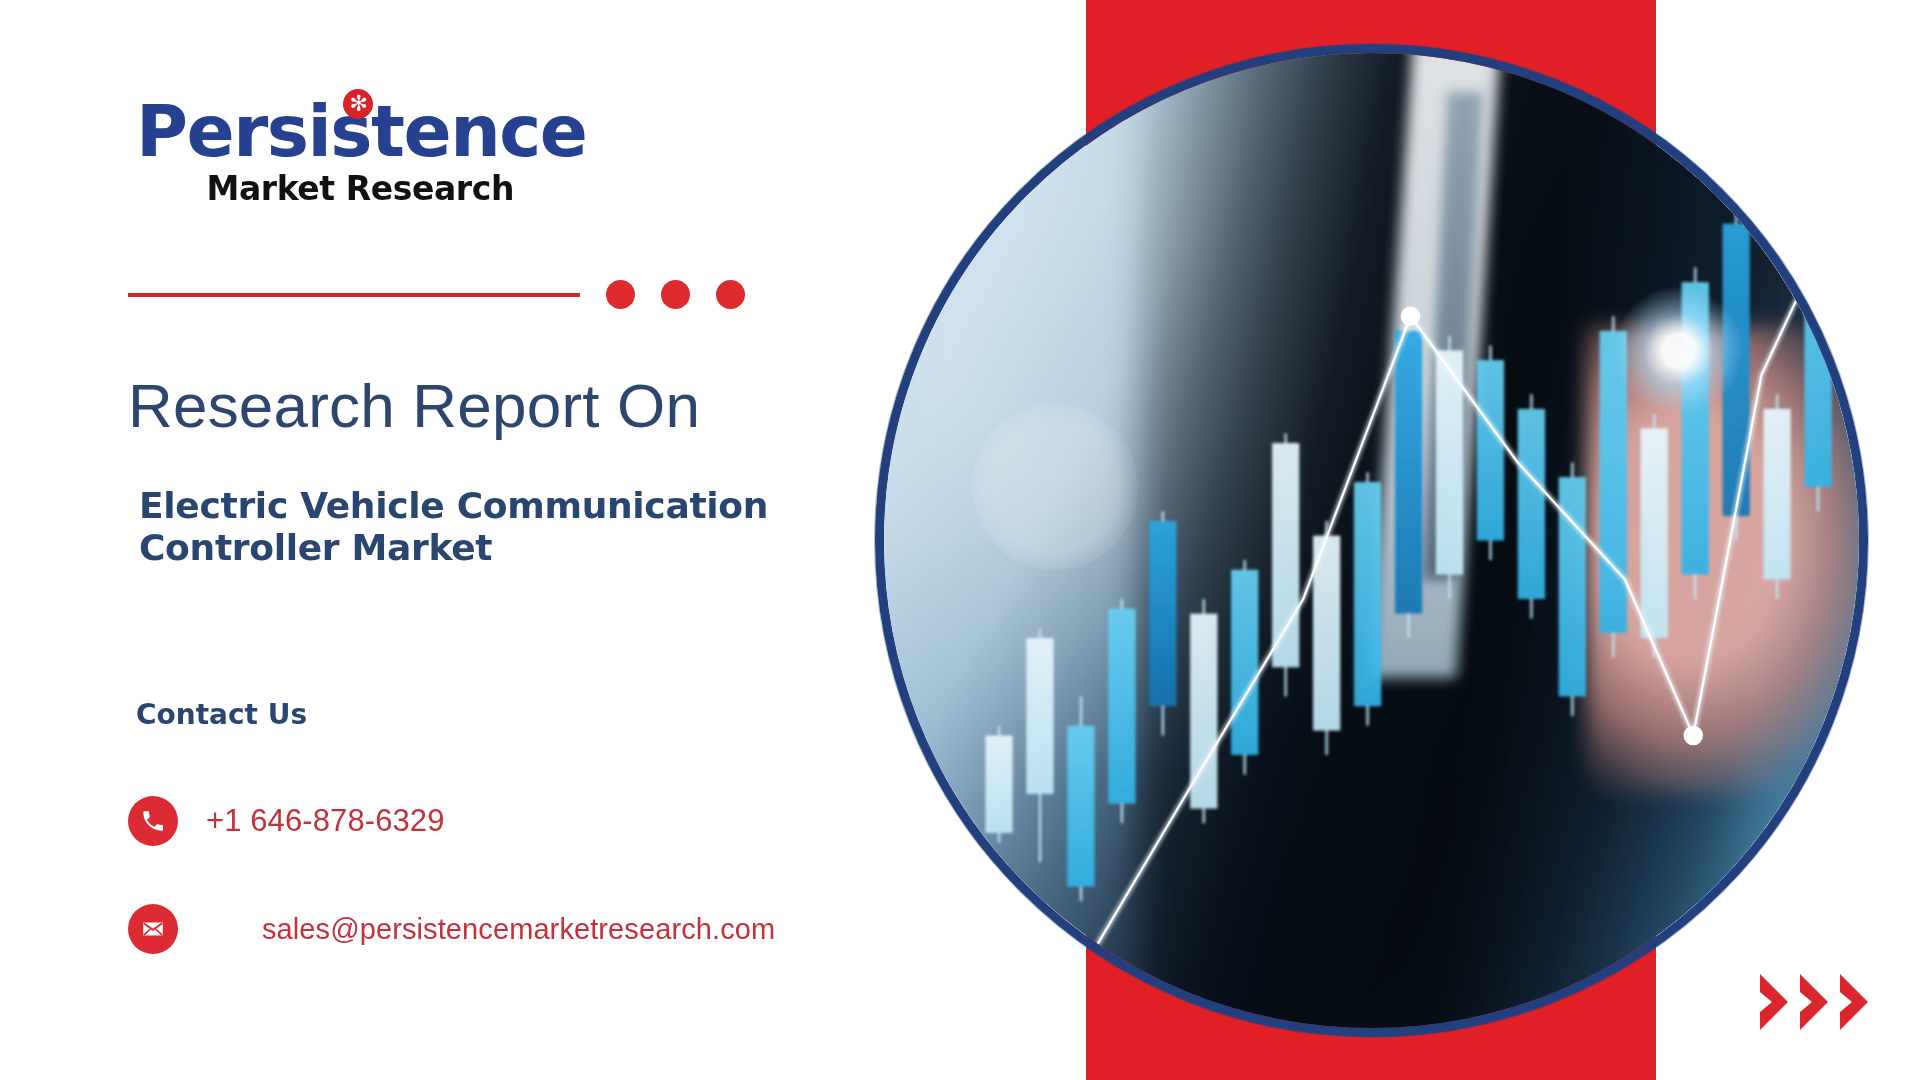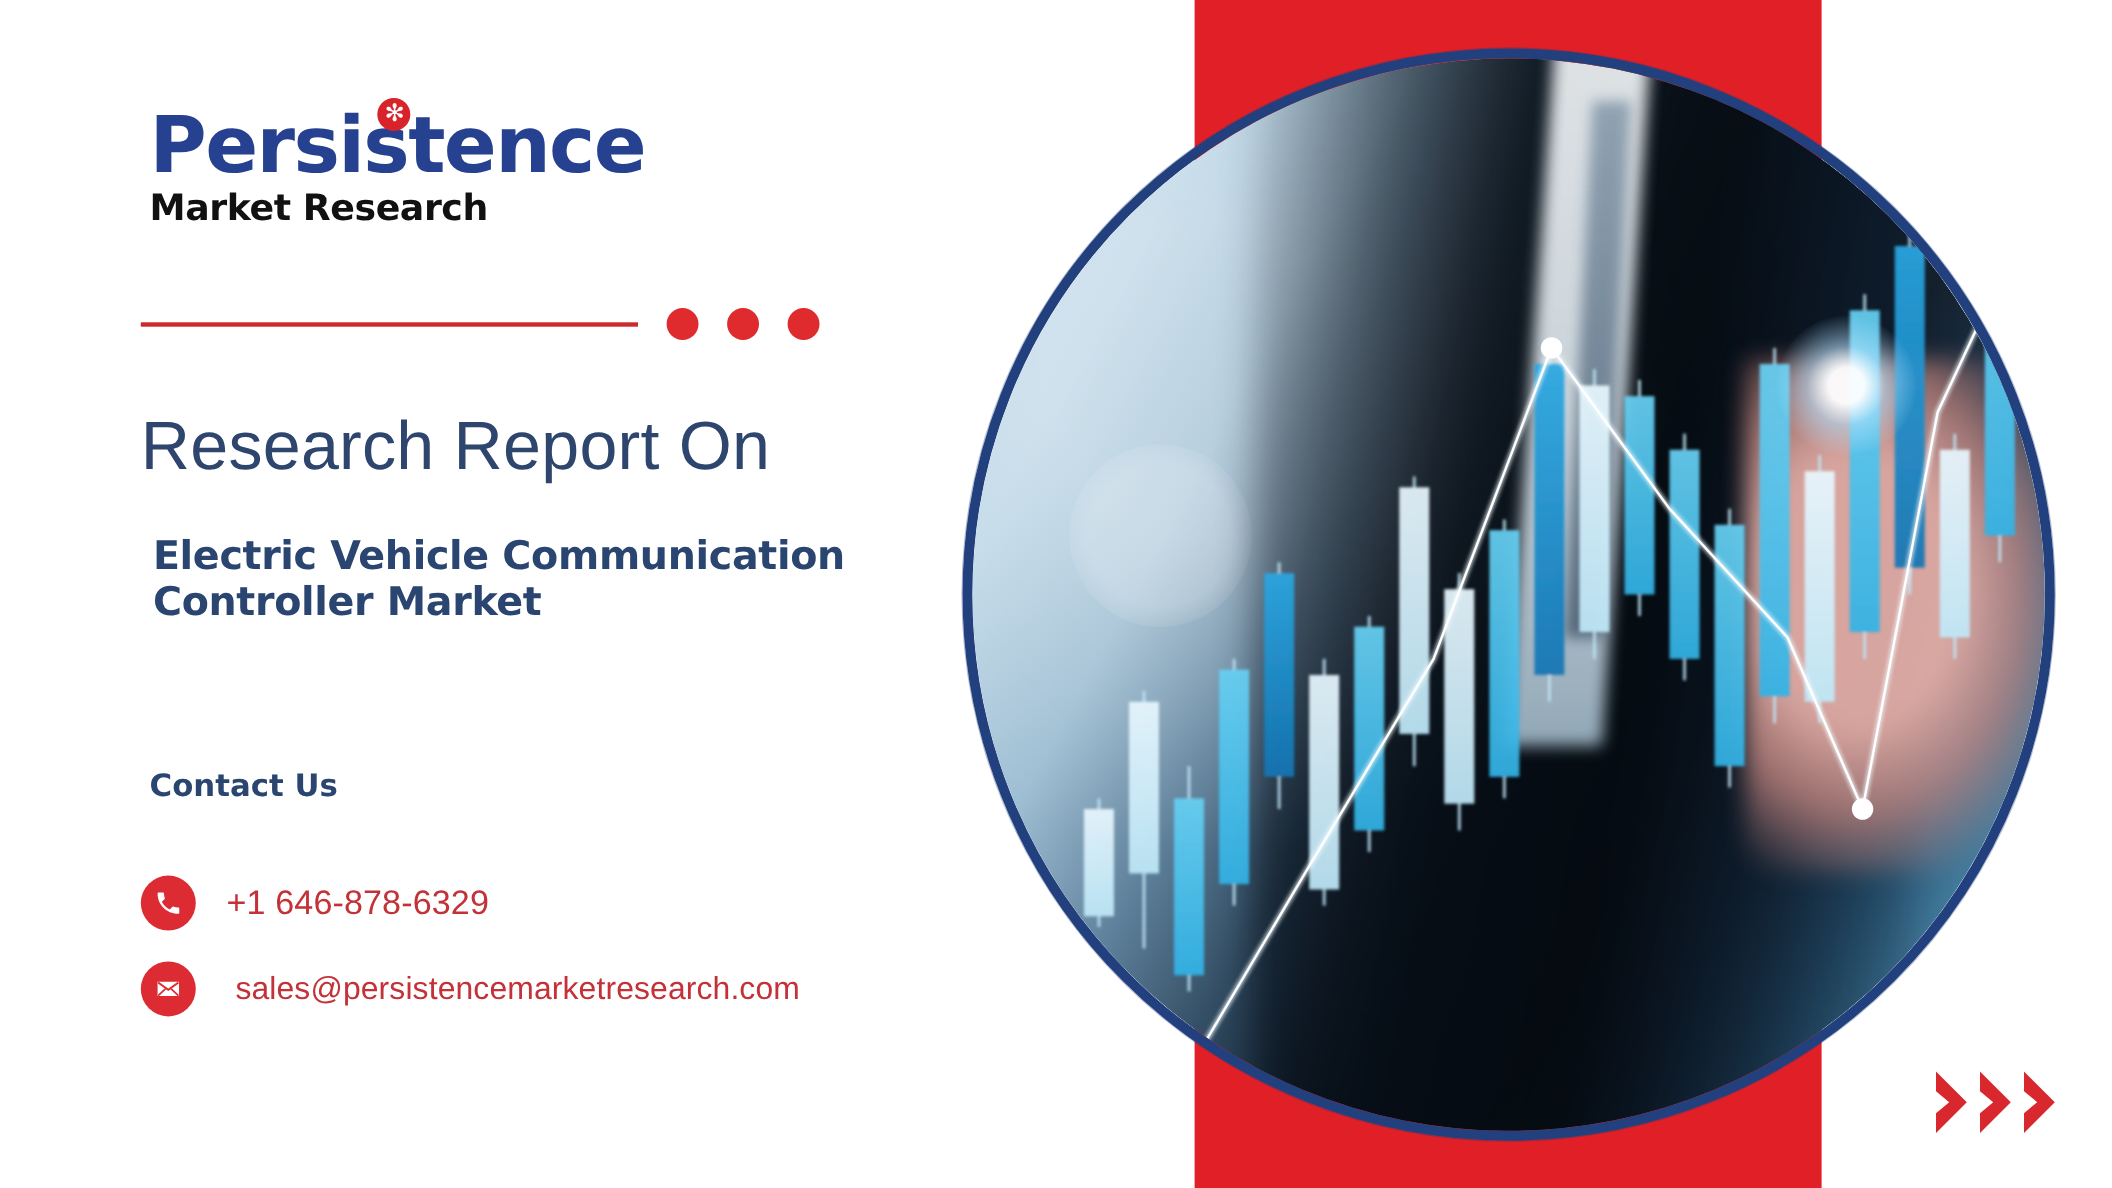--- a/index.html
+++ b/index.html
@@ -144,21 +144,21 @@
     font-size:22px;
     line-height:1;
     font-family:"DejaVu Sans", sans-serif;
   }
   .logo-sub {
     font-family:"DejaVu Sans", sans-serif;
     font-weight:700;
     font-size:33px;
     letter-spacing:-0.4px;
     color:#111111;
-    text-align:left;
+    text-align:center;
     margin-top:2px;
     padding-right:2px;
   }
 
   .divider-row {
     position:absolute;
     left:128px; top:280px;
     display:flex; align-items:center;
   }
   .divider-line {
@@ -205,21 +205,21 @@
     color:#2A4570;
   }
 
   .contact-row {
     position:absolute;
     left:128px;
     display:flex;
     align-items:center;
   }
   .row-phone { top:796px; }
-  .row-email { top:874px; }
+  .row-email { top:904px;gap:48px; }
 
   .ci {
     width:50px; height:50px;
     border-radius:50%;
     background:#DD2B33;
     display:flex; align-items:center; justify-content:center;
     flex:0 0 auto;
   }
   .ci svg { display:block; }
   .contact-text {

